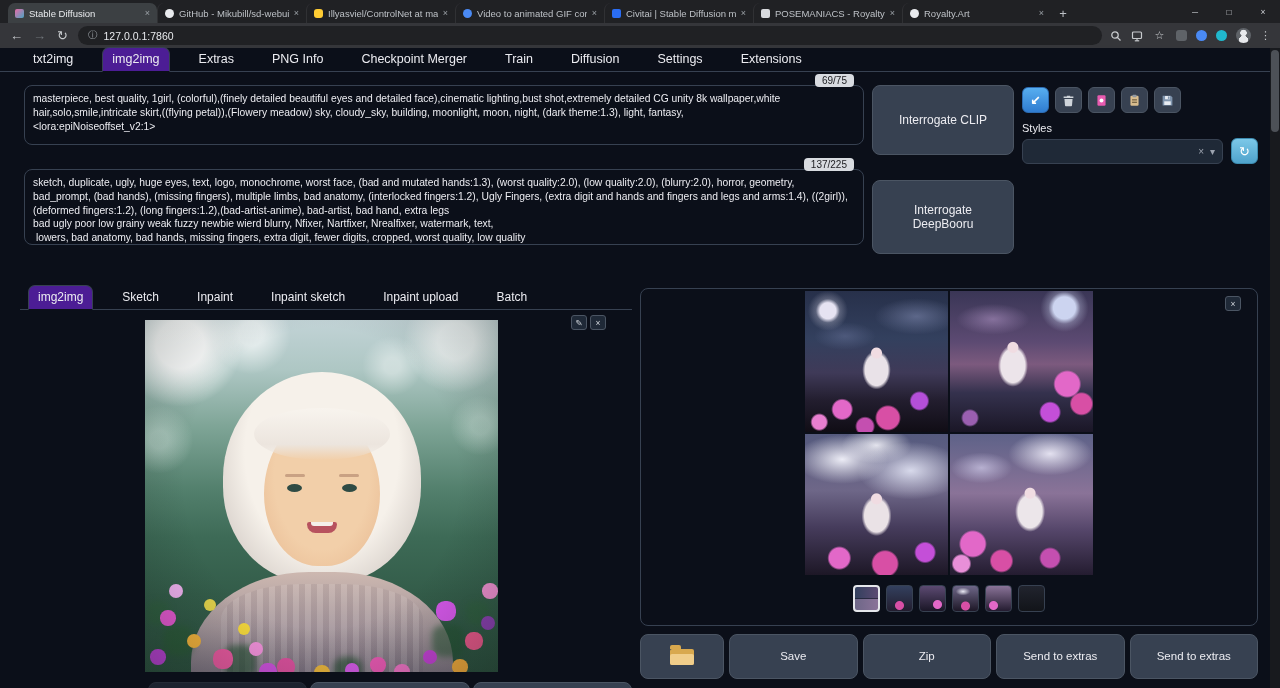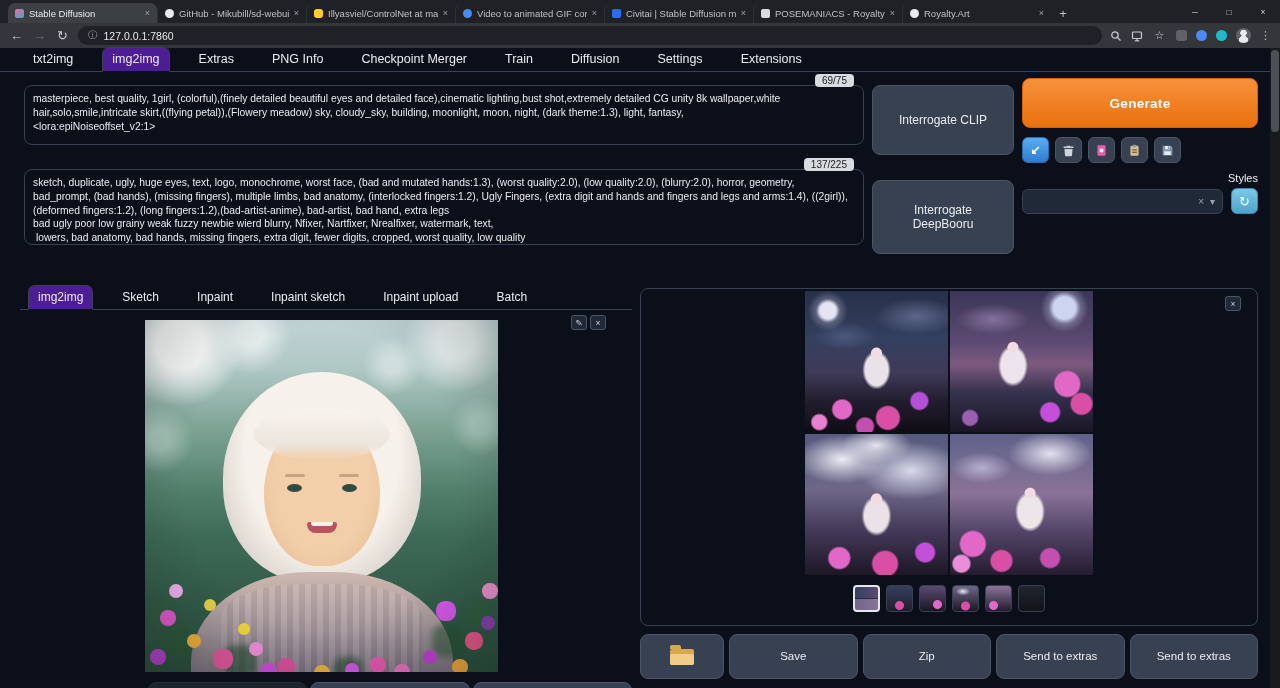--- a/index.html
+++ b/index.html
@@ -67,21 +67,21 @@
   .int-btn.db { margin-top:25px; height:74px; }
 
   .generate-col { width:236px; padding-top:6px; flex:none; }
   .generate-btn { height:50px; width:100%; border-radius:8px; border:1px solid #d8610a;
     background:linear-gradient(180deg,#f7913a 0%, #ea700e 100%); color:#fff; font-size:13.5px; font-weight:700;
     display:flex; align-items:center; justify-content:center; letter-spacing:.3px; cursor:pointer; }
   .mini-row { display:flex; gap:6px; margin-top:9px; }
   .mini-btn { width:27px; height:26px; background:#374151; border:1px solid #4b5563; border-radius:6px;
     display:flex; align-items:center; justify-content:center; cursor:pointer; }
   .mini-btn.blue { background:linear-gradient(180deg,#57aef0,#2f7cd0); border-color:#2d6cb2; color:#fff; font-size:12px; font-weight:700; }
-  .styles-label { margin-top:9px; font-size:11px; color:#ececf1;text-align:right; }
+  .styles-label { margin-top:9px; font-size:11px; color:#ececf1; }
   .styles-row { display:flex; gap:8px; margin-top:4px; align-items:center; }
   .styles-dd { flex:1; height:25px; background:#1f2937; border:1px solid #374151; border-radius:6px;
     display:flex; align-items:center; justify-content:flex-end; gap:6px; padding:0 7px; color:#9ca3af; font-size:10px; cursor:pointer; }
   .styles-refresh { width:27px; height:26px; border-radius:6px; border:1px solid #3d8cb0;
     background:linear-gradient(180deg,#7cc8e8,#4fa3cc); color:#fff; font-size:13px; display:flex; align-items:center; justify-content:center; cursor:pointer; }
 
   .content-row { display:flex; gap:8px; margin-top:30px; padding:0 12px 0 20px; }
   .left-panel { width:612px; flex:none; }
   .sub-tabs { display:flex; align-items:flex-end; gap:20px; height:26px; border-bottom:1px solid #374151; padding-left:8px; }
   .stab { font-size:12px; color:#ececf1; padding:4px 9px 5px; cursor:pointer; white-space:nowrap; }
@@ -320,21 +320,20 @@
  lowers, bad anatomy, bad hands, missing fingers, extra digit, fewer digits, cropped, worst quality, low quality</textarea>
         </div>
       </div>
 
       <div class="interrogate-col">
         <div class="int-btn">Interrogate CLIP</div>
         <div class="int-btn db">Interrogate DeepBooru</div>
       </div>
 
       <div class="generate-col">
-        <div class="generate-btn">Generate</div>
         <div class="mini-row">
           <div class="mini-btn blue">
               <span>↙</span>
             </div>
           <div class="mini-btn">
             <svg width="13" height="13" viewBox="0 0 16 16">
                 <path fill="#cfd4da" d="M6 2h4v1h4v2H2V3h4zM3 6h10l-.7 8.2c-.05.5-.45.8-.95.8H4.65c-.5 0-.9-.3-.95-.8z"></path>
               </svg>
           </div>
           <div class="mini-btn">

